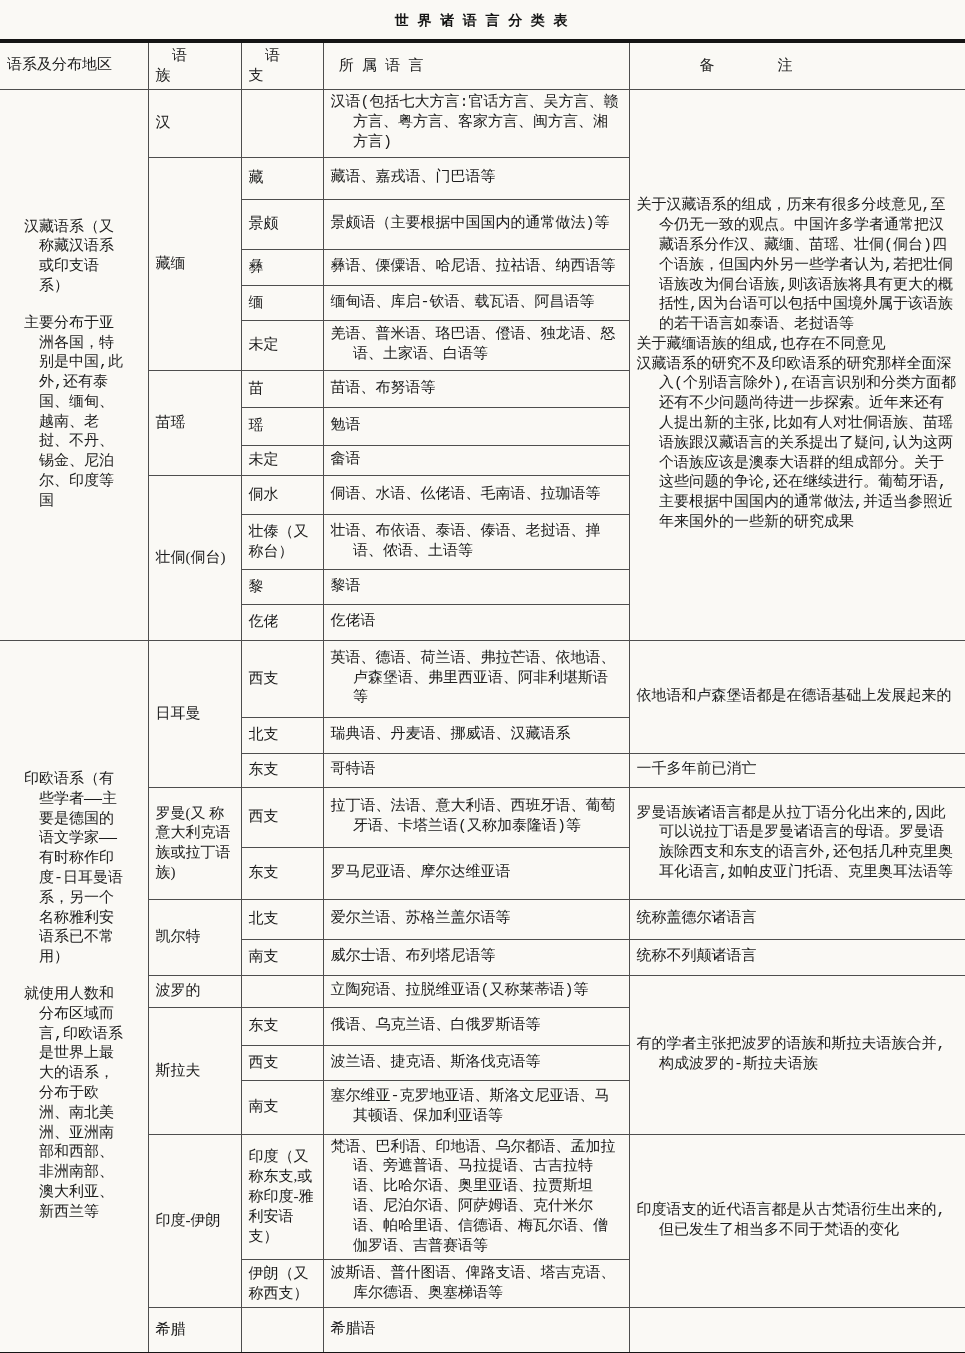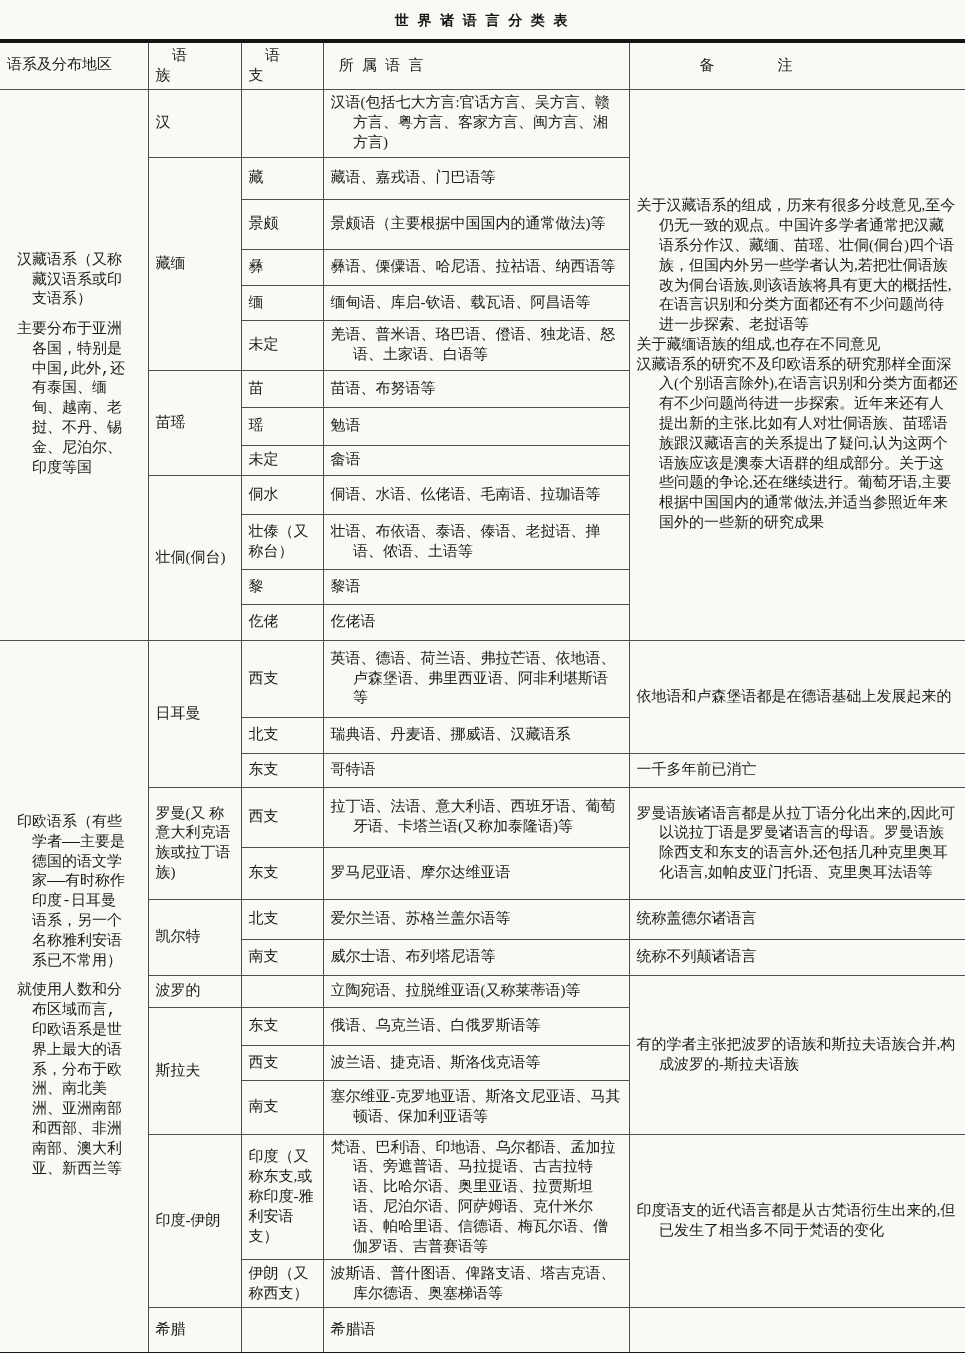--- a/index.html
+++ b/index.html
@@ -25,22 +25,22 @@
     font-size:15px;line-height:1.32;font-weight:normal;text-align:left;
     word-break:break-all;overflow:hidden;
     box-sizing:border-box;
   }
   .no-l{border-left:none !important;font-family:Liberation Mono, monospace;}
   .no-r{border-right:none !important;}
   th.hdr{text-align:center;color:#222;}
   .sp-wide{letter-spacing:1.1em;text-indent:1.1em;text-align:center;}
   .sp-mid{letter-spacing:0.55em;text-indent:0.55em;text-align:center;}
   .sp-huge{letter-spacing:4.2em;text-indent:4.2em;text-align:center;}
-  p.hang1{margin:10px;padding-left:1em;text-indent:-1em;}
-  p.hang15{margin:0;padding-left:1.5em;text-indent:-1.5em;}
+  p.hang1{margin:17px;padding-left:1em;text-indent:-1em;}
+  p.hang15{margin:0;padding-left:1.5em;text-indent:-1.5em;font-family:Liberation Mono, monospace;}
   td.family{padding-left:14px;padding-right:6px;}
   td.grp{padding-left:9px;}
   td.note{padding-left:10px;padding-right:8px;}
 </style>
 </head>
 <body>
 
 <div class="page">
   <div class="title">世界诸语言分类表</div>
 
@@ -66,21 +66,21 @@
       <td class="family no-l" rowspan="13">
         <p class="hang1">汉藏语系（又称藏汉语系或印支语系）</p>
         <p class="hang1">主要分布于亚洲各国，特别是中国,此外,还有泰国、缅甸、越南、老挝、不丹、锡金、尼泊尔、印度等国</p>
       </td>
       <td class="grp">汉</td>
       <td class="grp"></td>
       <td>
             <p class="hang15">汉语(包括七大方言:官话方言、吴方言、赣方言、粤方言、客家方言、闽方言、湘方言)</p>
           </td>
       <td class="note no-r" rowspan="13">
-        <p class="hang15">关于汉藏语系的组成，历来有很多分歧意见,至今仍无一致的观点。中国许多学者通常把汉藏语系分作汉、藏缅、苗瑶、壮侗(侗台)四个语族，但国内外另一些学者认为,若把壮侗语族改为侗台语族,则该语族将具有更大的概括性,在语言识别和分类方面都还有不少问题尚待进一步探索、老挝语等</p>
+        <p class="hang15">关于汉藏语系的组成，历来有很多分歧意见,至今仍无一致的观点。中国许多学者通常把汉藏语系分作汉、藏缅、苗瑶、壮侗(侗台)四个语族，但国内外另一些学者认为,若把壮侗语族改为侗台语族,则该语族将具有更大的概括性,因为台语可以包括中国境外属于该语族的若干语言如泰语、老挝语等</p>
         <p class="hang15">关于藏缅语族的组成,也存在不同意见</p>
         <p class="hang15">汉藏语系的研究不及印欧语系的研究那样全面深入(个别语言除外),在语言识别和分类方面都还有不少问题尚待进一步探索。近年来还有人提出新的主张,比如有人对壮侗语族、苗瑶语族跟汉藏语言的关系提出了疑问,认为这两个语族应该是澳泰大语群的组成部分。关于这些问题的争论,还在继续进行。葡萄牙语,主要根据中国国内的通常做法,并适当参照近年来国外的一些新的研究成果</p>
       </td>
     </tr>
     <tr style="height:42px">
       <td class="grp" rowspan="5">藏缅</td>
       <td class="grp">藏</td>
       <td>
             <p class="hang15">藏语、嘉戎语、门巴语等</p>
           </td>

